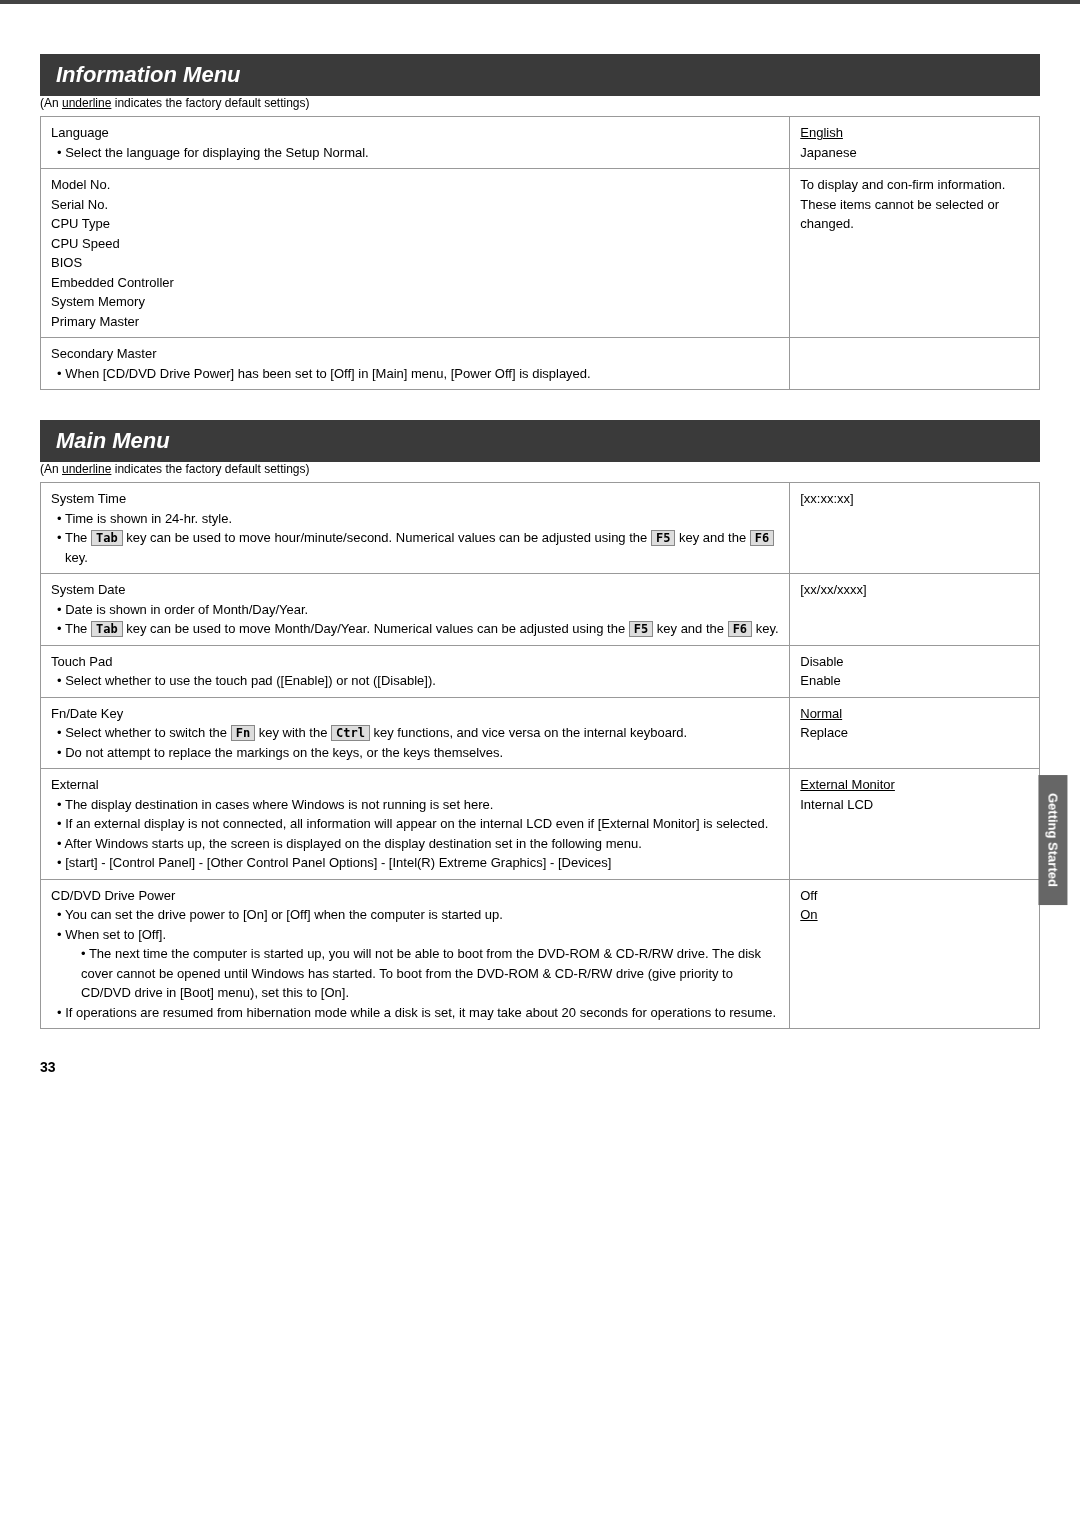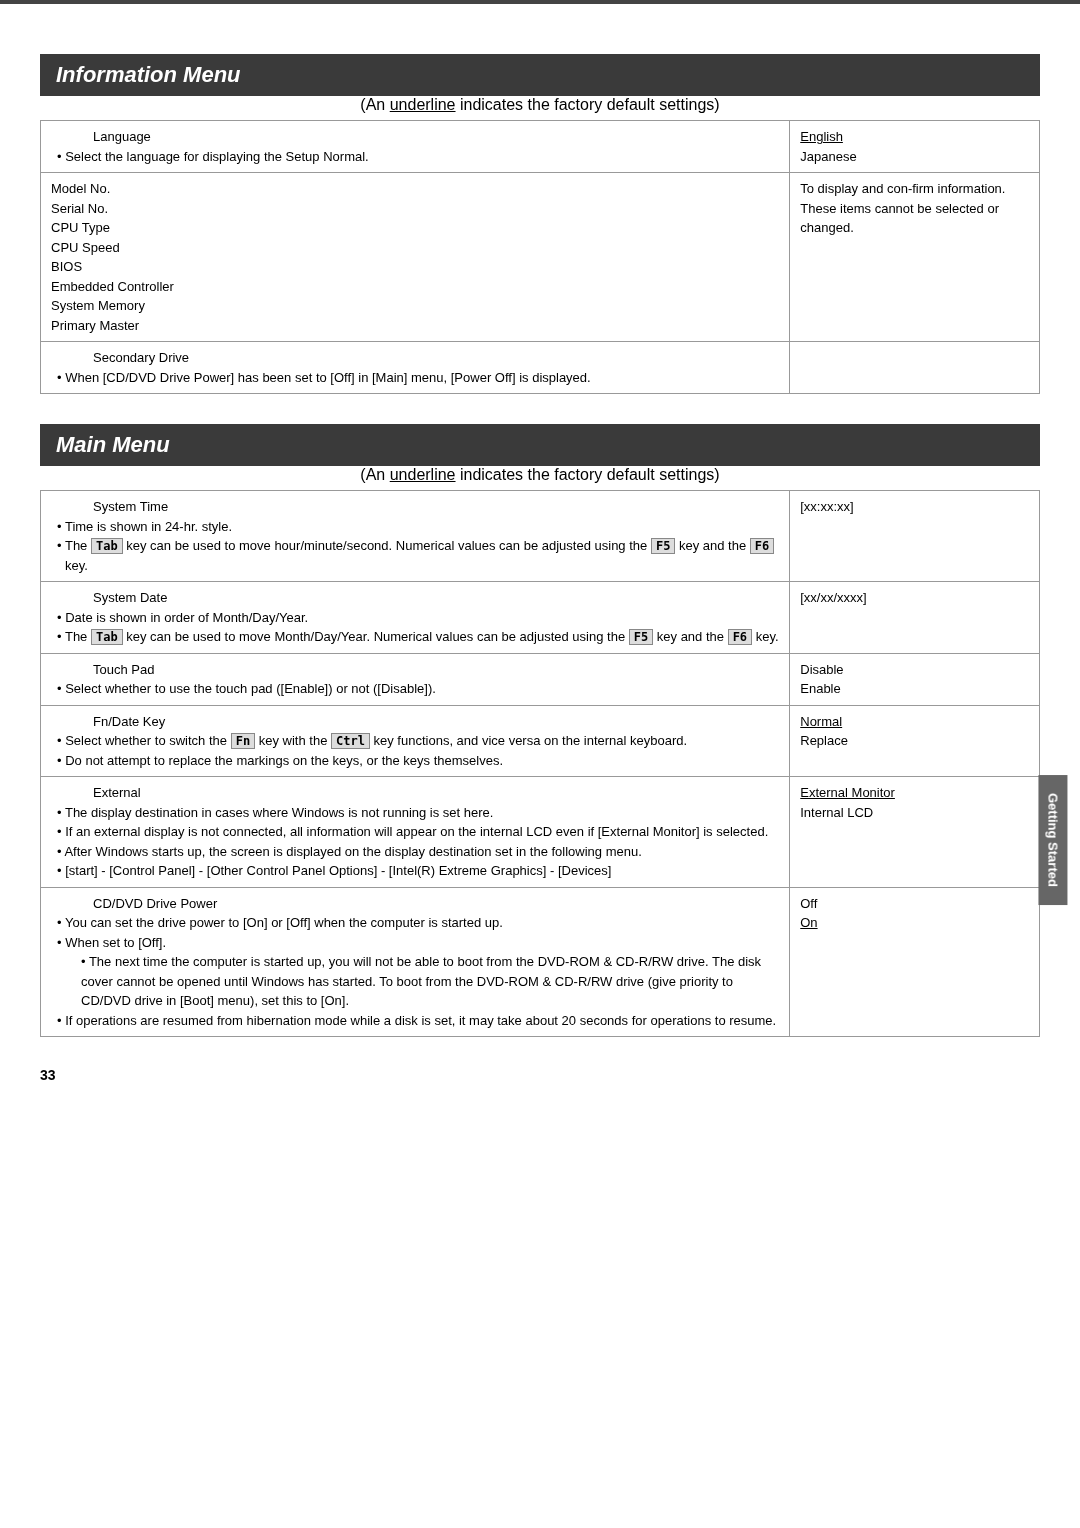--- a/index.html
+++ b/index.html
@@ -20,22 +20,22 @@
     .section-heading {
       background: #3a3a3a;
       color: #fff;
       font-size: 22px;
       font-weight: bold;
       padding: 8px 16px;
       font-style: italic;
     }
     
     .factory-default-note {
-      text-align: center;
-      font-size: 16px;
+      text-align: left;
+      font-size: 12px;
       margin-bottom: 6px;
     }
     .factory-default-note u {
       text-decoration: underline;
     }
     
     .info-table {
       width: 100%;
       border-collapse: collapse;
       border: 1px solid #999;
@@ -50,21 +50,20 @@
     }
     .info-table td.left-col {
       width: 75%;
     }
     .info-table td.right-col {
       width: 25%;
     }
     .item-title {
       font-weight: normal;
       font-size: 13px;
-      margin-left: 42px;
     }
     .bullet {
       display: block;
       padding-left: 14px;
       text-indent: -8px;
       font-size: 13px;
       line-height: 1.5;
     }
     .bullet::before {
       content: "• ";
@@ -123,21 +122,21 @@
       <tr>
         <td class="left-col">
           <span>Model No.<br>Serial No.<br>CPU Type<br>CPU Speed<br>BIOS<br>Embedded Controller<br>System Memory<br>Primary Master</span>
         </td>
         <td class="right-col">
           To display and con-firm information. These items cannot be selected or changed.
         </td>
       </tr>
       <tr>
         <td class="left-col">
-          <span class="item-title">Secondary Drive</span><br>
+          <span class="item-title">Secondary Master</span><br>
           <span class="bullet">When [CD/DVD Drive Power] has been set to [Off] in [Main] menu, [Power Off] is displayed.</span>
         </td>
         <td class="right-col"></td>
       </tr>
     </tbody>
   </table>
 
   <div class="section-heading">Main Menu</div>
 
   <div class="factory-default-note">

